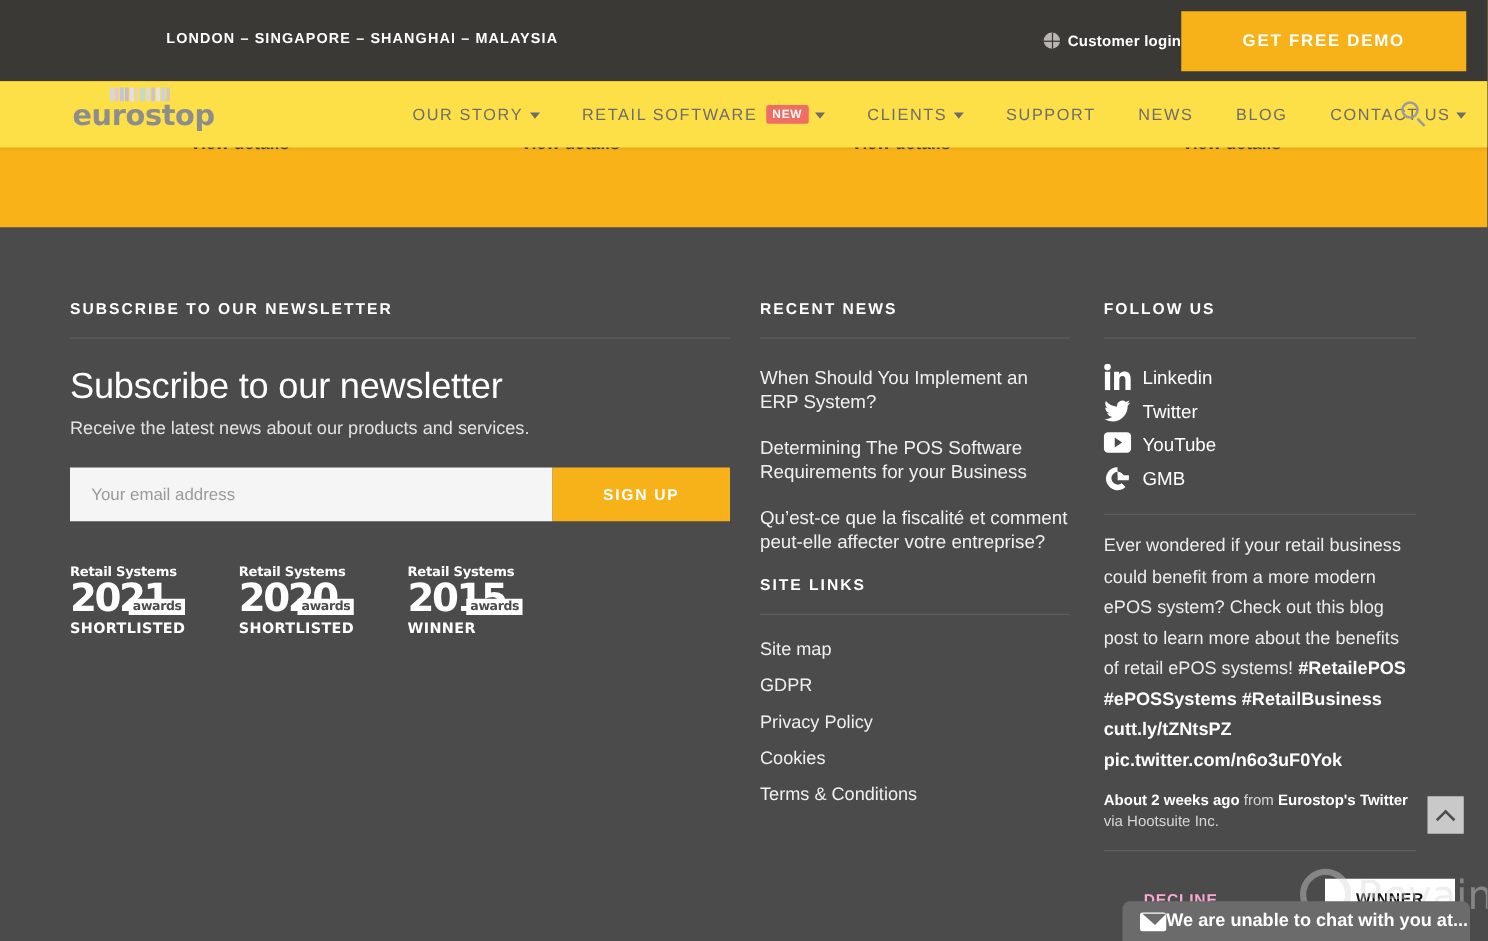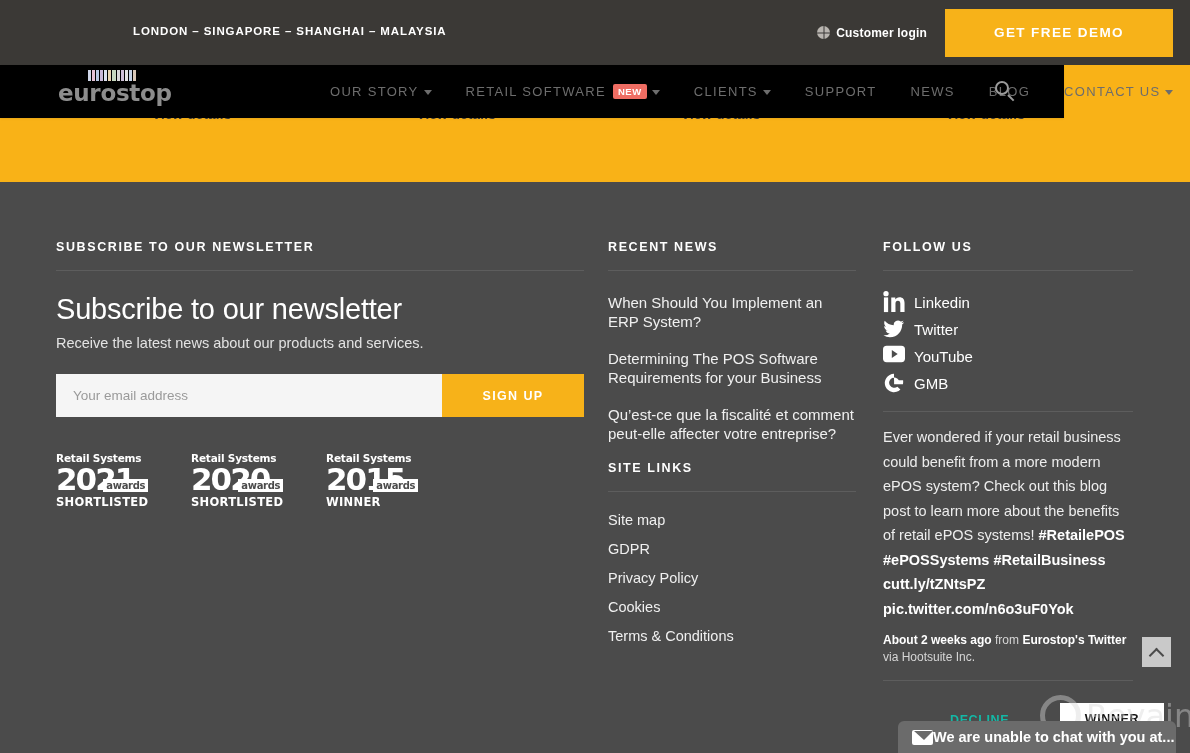--- a/index.html
+++ b/index.html
@@ -38,21 +38,21 @@
     font-size: 11.5px; font-weight: 700; color: #ffffff;
     letter-spacing: .9px; white-space: nowrap;
   }
   .topbar-right {
     position: absolute; right: 0; top: 0; height: 65px;
     display: flex; align-items: center;
   }
   .cust-login {
     display: flex; align-items: center; gap: 6px;
     font-size: 12px; font-weight: 700; color: #ffffff; letter-spacing: .2px;
-    margin-right: 18px; cursor: pointer;
+    cursor: pointer;
   }
   .globe-icon {
     width: 13px; height: 13px; border-radius: 50%;
     background: #b9b5b0; position: relative; display: inline-block;
   }
   .globe-icon::before {
     content:""; position:absolute; left:50%; top:0; width:1px; height:100%;
     background:#3b3936; transform: translateX(-50%);
   }
   .globe-icon::after {
@@ -62,22 +62,22 @@
   .demo-btn {
     width: 228px; height: 48px; background: #f7b219;
     display: flex; align-items: center; justify-content: center;
     color: #ffffff; font-size: 13.5px; font-weight: 700; letter-spacing: 1.4px;
     margin-right: 17px; border: none; cursor: pointer;
     font-family: "Liberation Sans", sans-serif;
   }
 
   
   .navbar {
-    position: absolute; top: 65px; left: 0; width: 1064px; height: 53px;
-    background: #000000; z-index: 40;
+    position: absolute; top: 65px; left: 0; width: 1190px; height: 53px;
+    background: #fde047; z-index: 40;
     box-shadow: 0 1px 2px rgba(0,0,0,.07);
   }
   .logo { position: absolute; left: 58px; top: 70px; width: 95px; }
   .logo-stripes { display: flex; height: 11px; margin-left: 30px; width: 49px; }
   .logo-stripes i { display: block; height: 100%; }
   .logo-word {
     font-size: 23px; color: #8d8d8d; letter-spacing: -.3px;
     line-height: 22px; margin-top: 1px; font-family: "DejaVu Sans", sans-serif; font-weight: bold;
   }
 
@@ -208,22 +208,22 @@
   .cookie-bar {
     position: absolute; left: 0; top: 690px; width: 1190px; height: 63px;
     background: #151515; z-index: 50;
   }
   .cookie-text {
     position: absolute; left: 22px; top: 22px;
     font-size: 14.5px; color: #f2f2f2;
   }
   .cookie-link { color: #f2f2f2; text-decoration: none; cursor: pointer; }
   .cookie-decline {
-    position: absolute; left: 950px; top: 713px; z-index: 52;
-    font-size: 12.5px; font-weight: 700; color: #14b8a6; letter-spacing: .6px;
+    position: absolute; left: 915px; top: 713px; z-index: 52;
+    font-size: 12.5px; font-weight: 700; color: #f9a8d4; letter-spacing: .6px;
     cursor: pointer;
     text-decoration: underline;
   }
   .cookie-allow {
     position: absolute; left: 1060px; top: 703px; z-index: 52;
     width: 104px; height: 32px; background: #ffffff;
     display: flex; align-items: center; justify-content: center;
     font-size: 12.5px; font-weight: 700; color: #151515; letter-spacing: .6px;
     cursor: pointer;
   }

